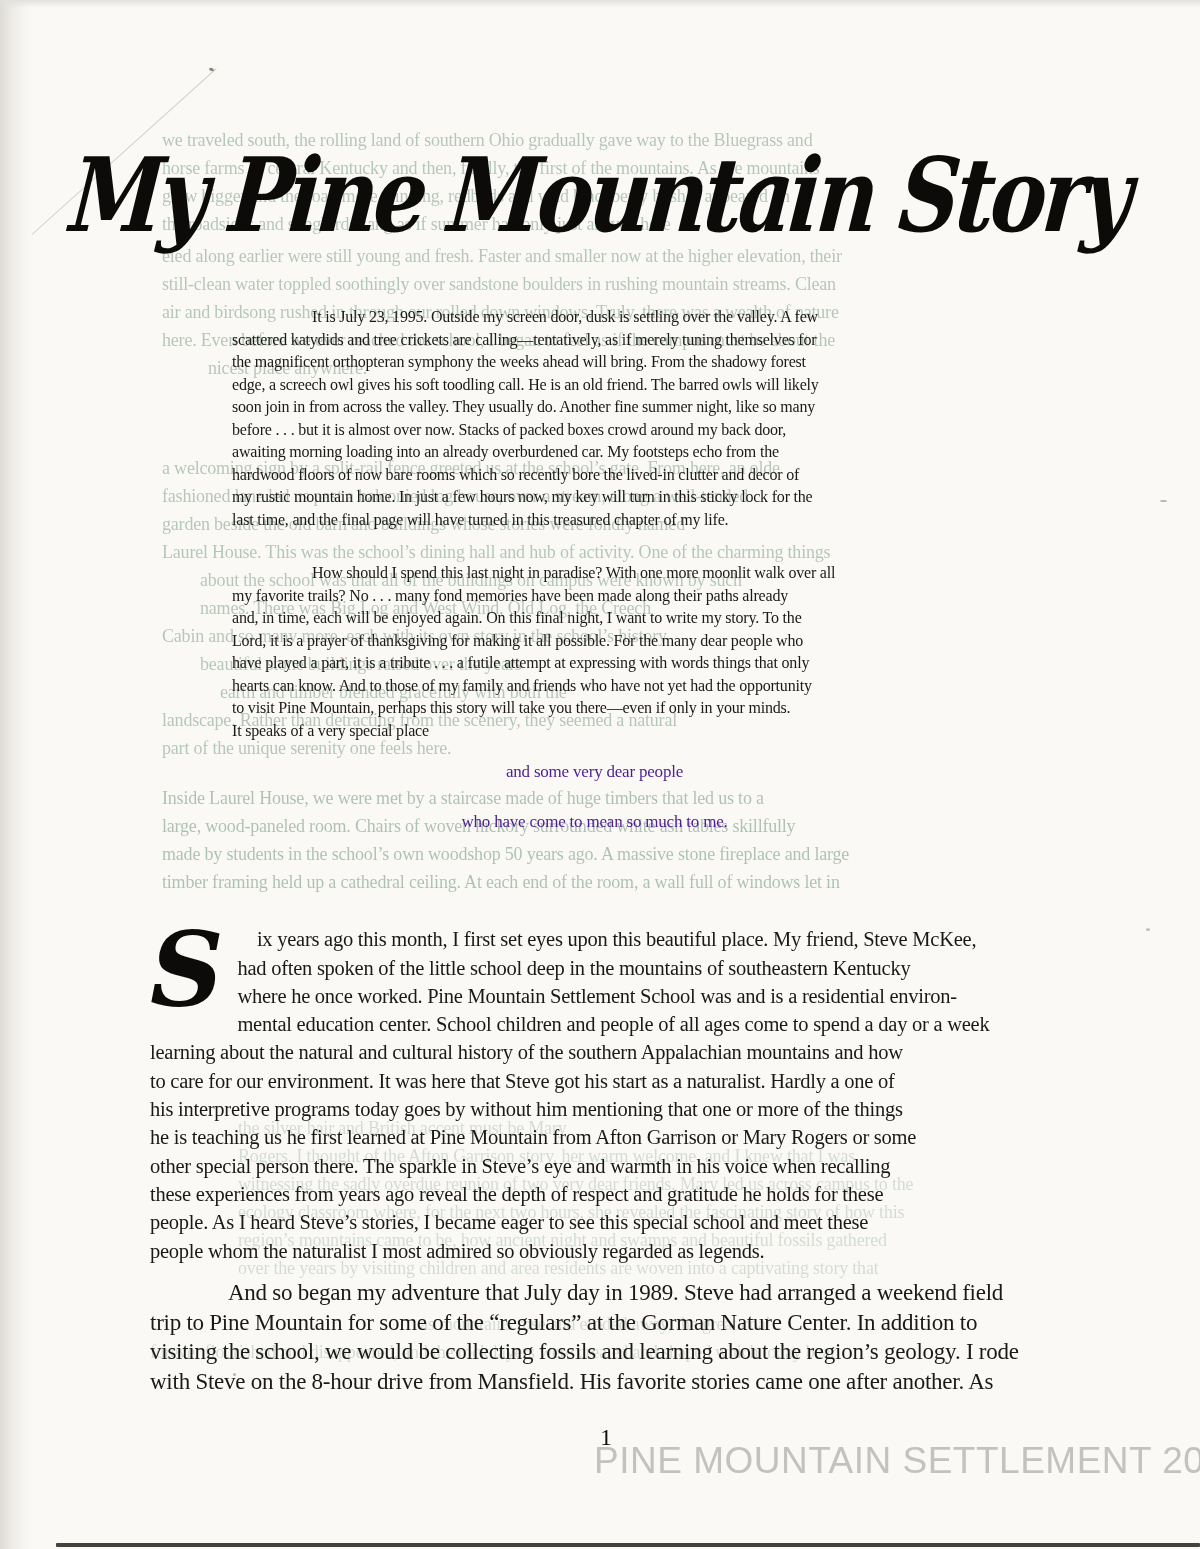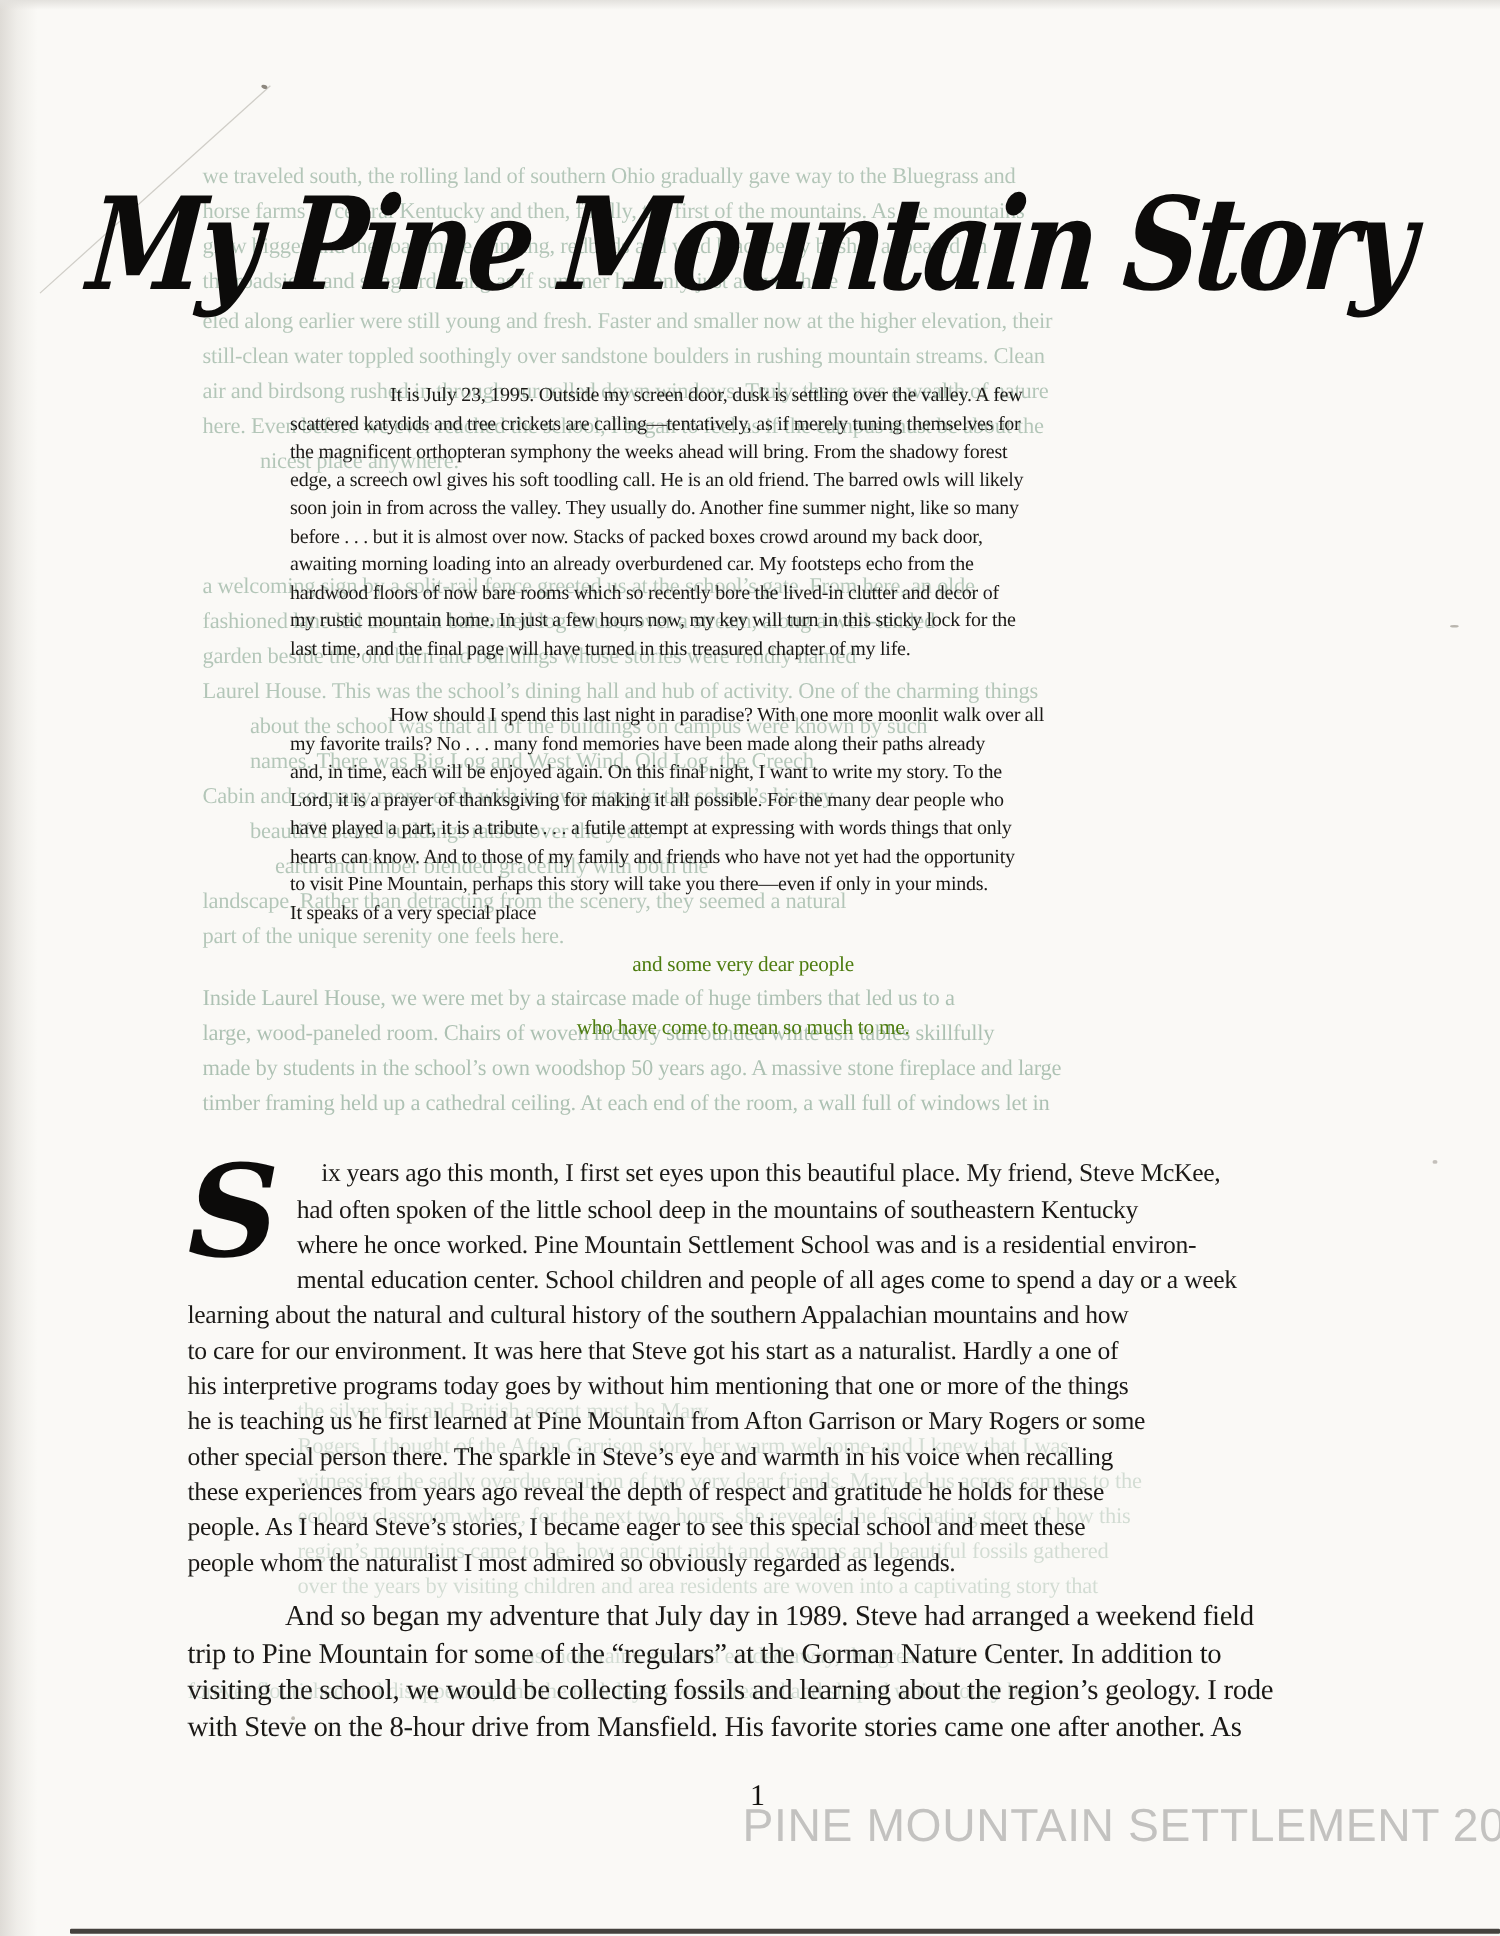--- a/index.html
+++ b/index.html
@@ -56,21 +56,21 @@
     white-space:pre;
   }
 
   
   .para{position:absolute;white-space:pre;color:#1b1916;}
   .small{font-size:16px;line-height:22.5px;letter-spacing:-.2px;}
   .big{font-size:20.5px;line-height:28.3px;letter-spacing:-.25px;}
   #para1{left:232px;top:306px;width:730px;text-indent:80px;}
   #para2{left:232px;top:562px;width:730px;text-indent:80px;}
   .centered-line{position:absolute;left:232px;width:725px;text-align:center;
-    font-size:17px;letter-spacing:-.2px;color:#4d7c0f;white-space:pre;}
+    font-size:17px;letter-spacing:-.2px;color:#4c1d95;white-space:pre;}
   #center1{top:762px;}
   #center2{top:812px;}
   #para3{left:150px;top:897px;width:905px;}
   .dropcap{
     float:left;
     font-family:"DejaVu Serif","Liberation Serif",serif;
     font-style:italic;font-weight:700;
     font-size:102px;line-height:82px;
     padding:4px 14px 0 0;color:#0c0b0a;
   }

